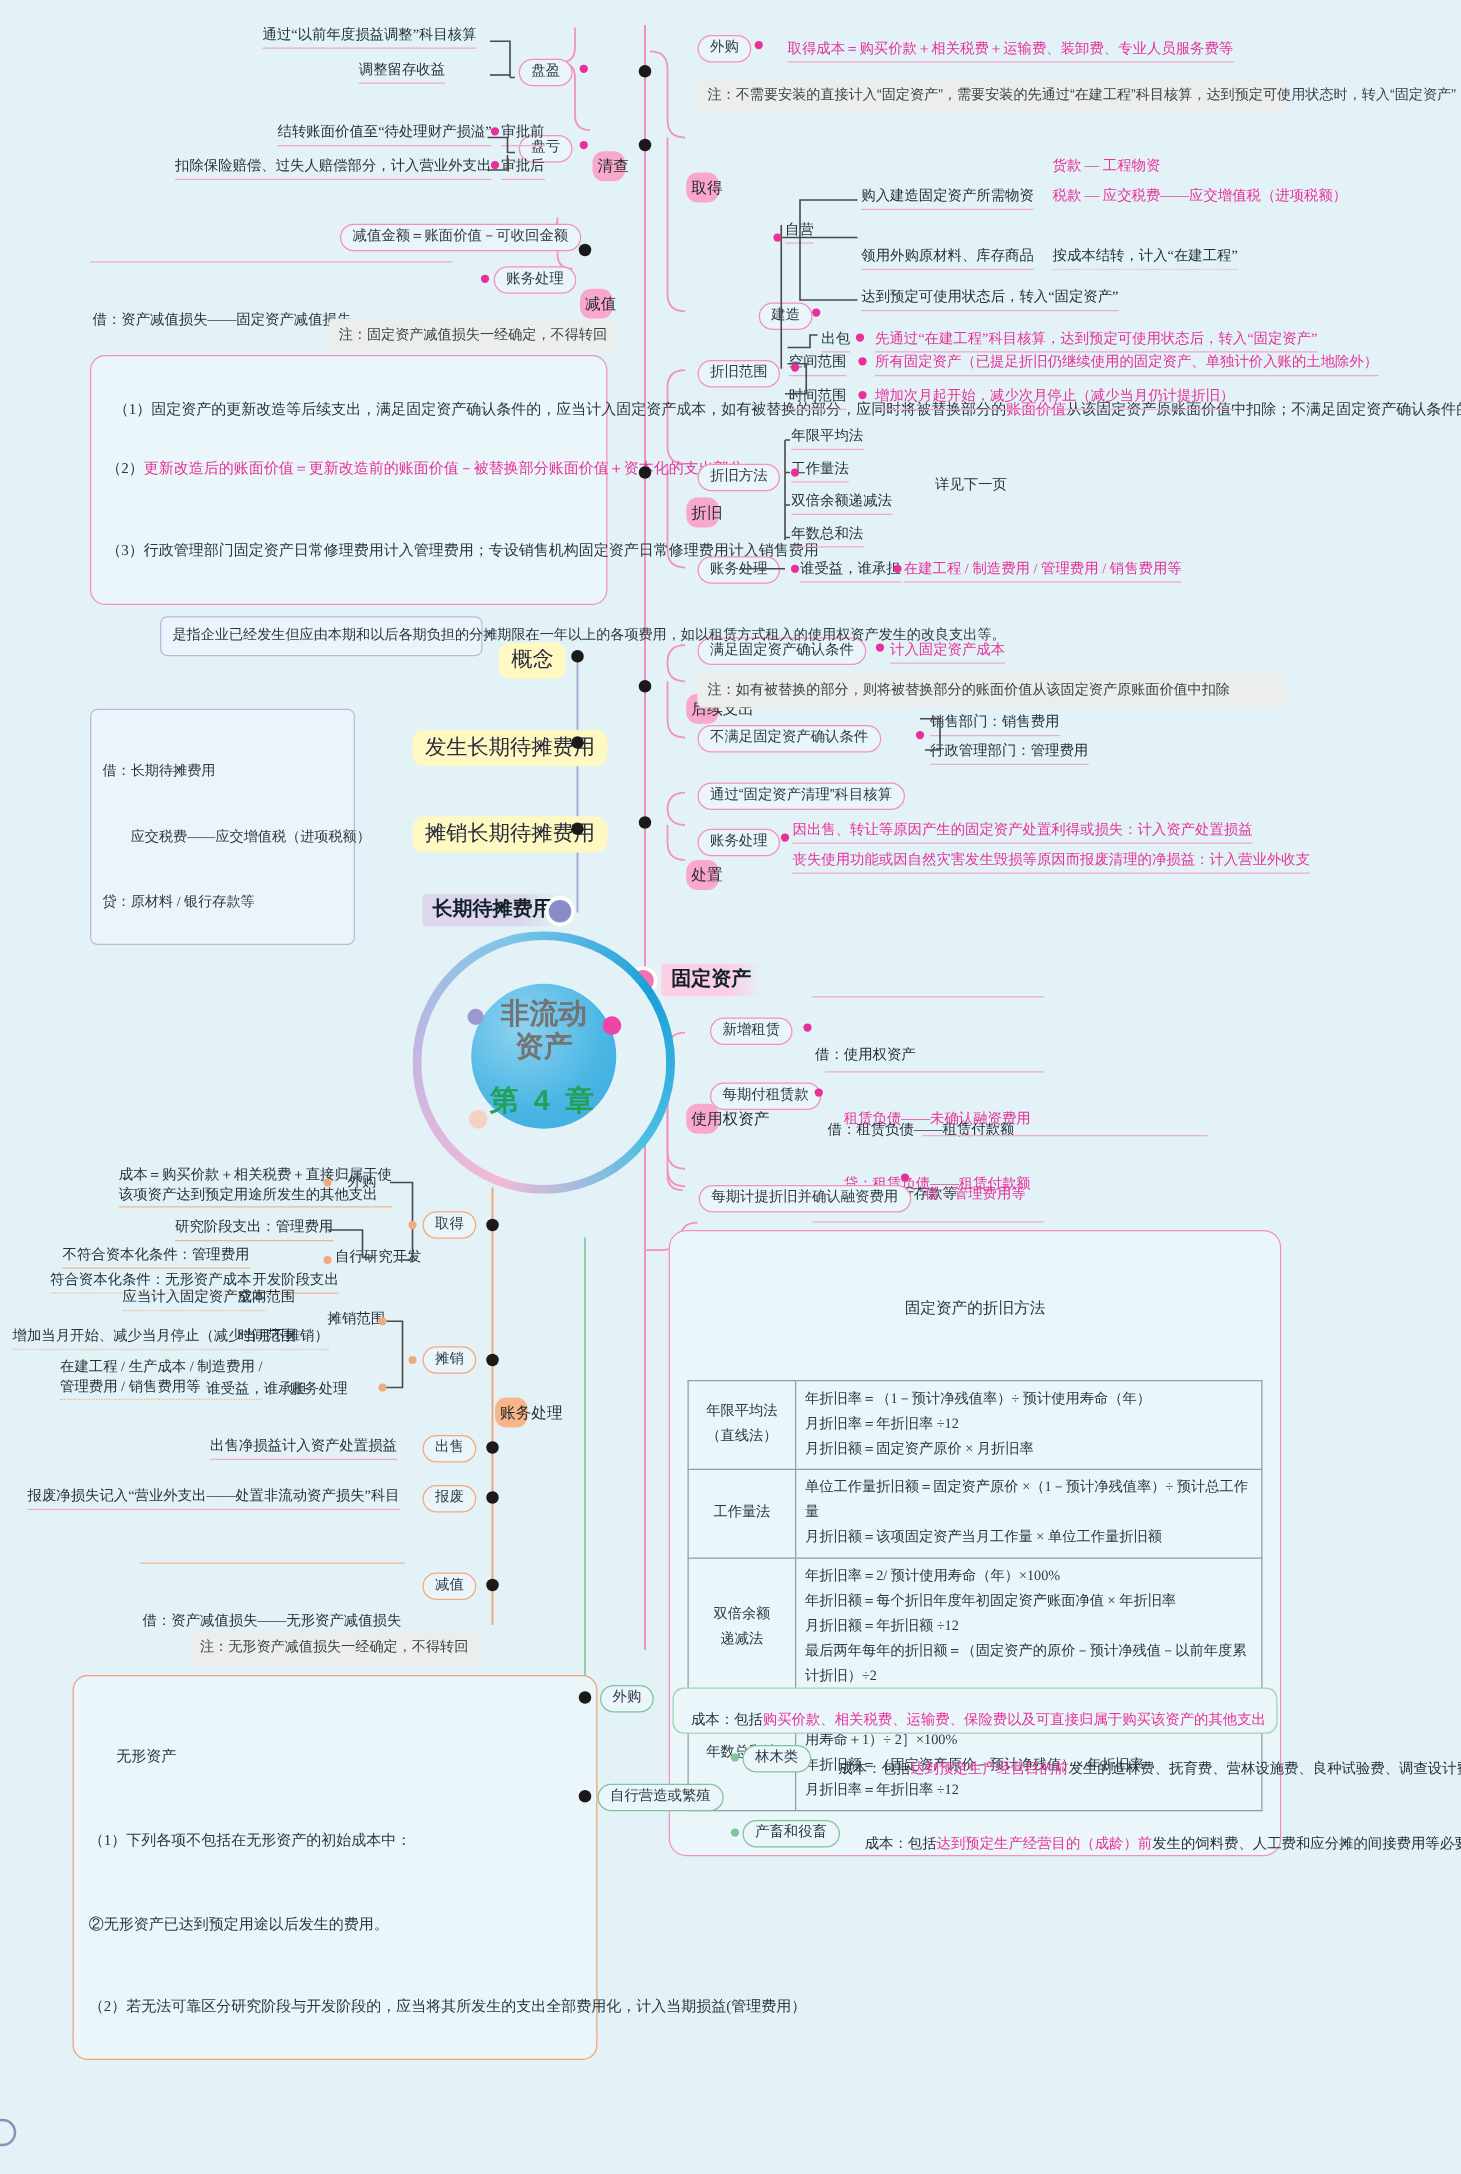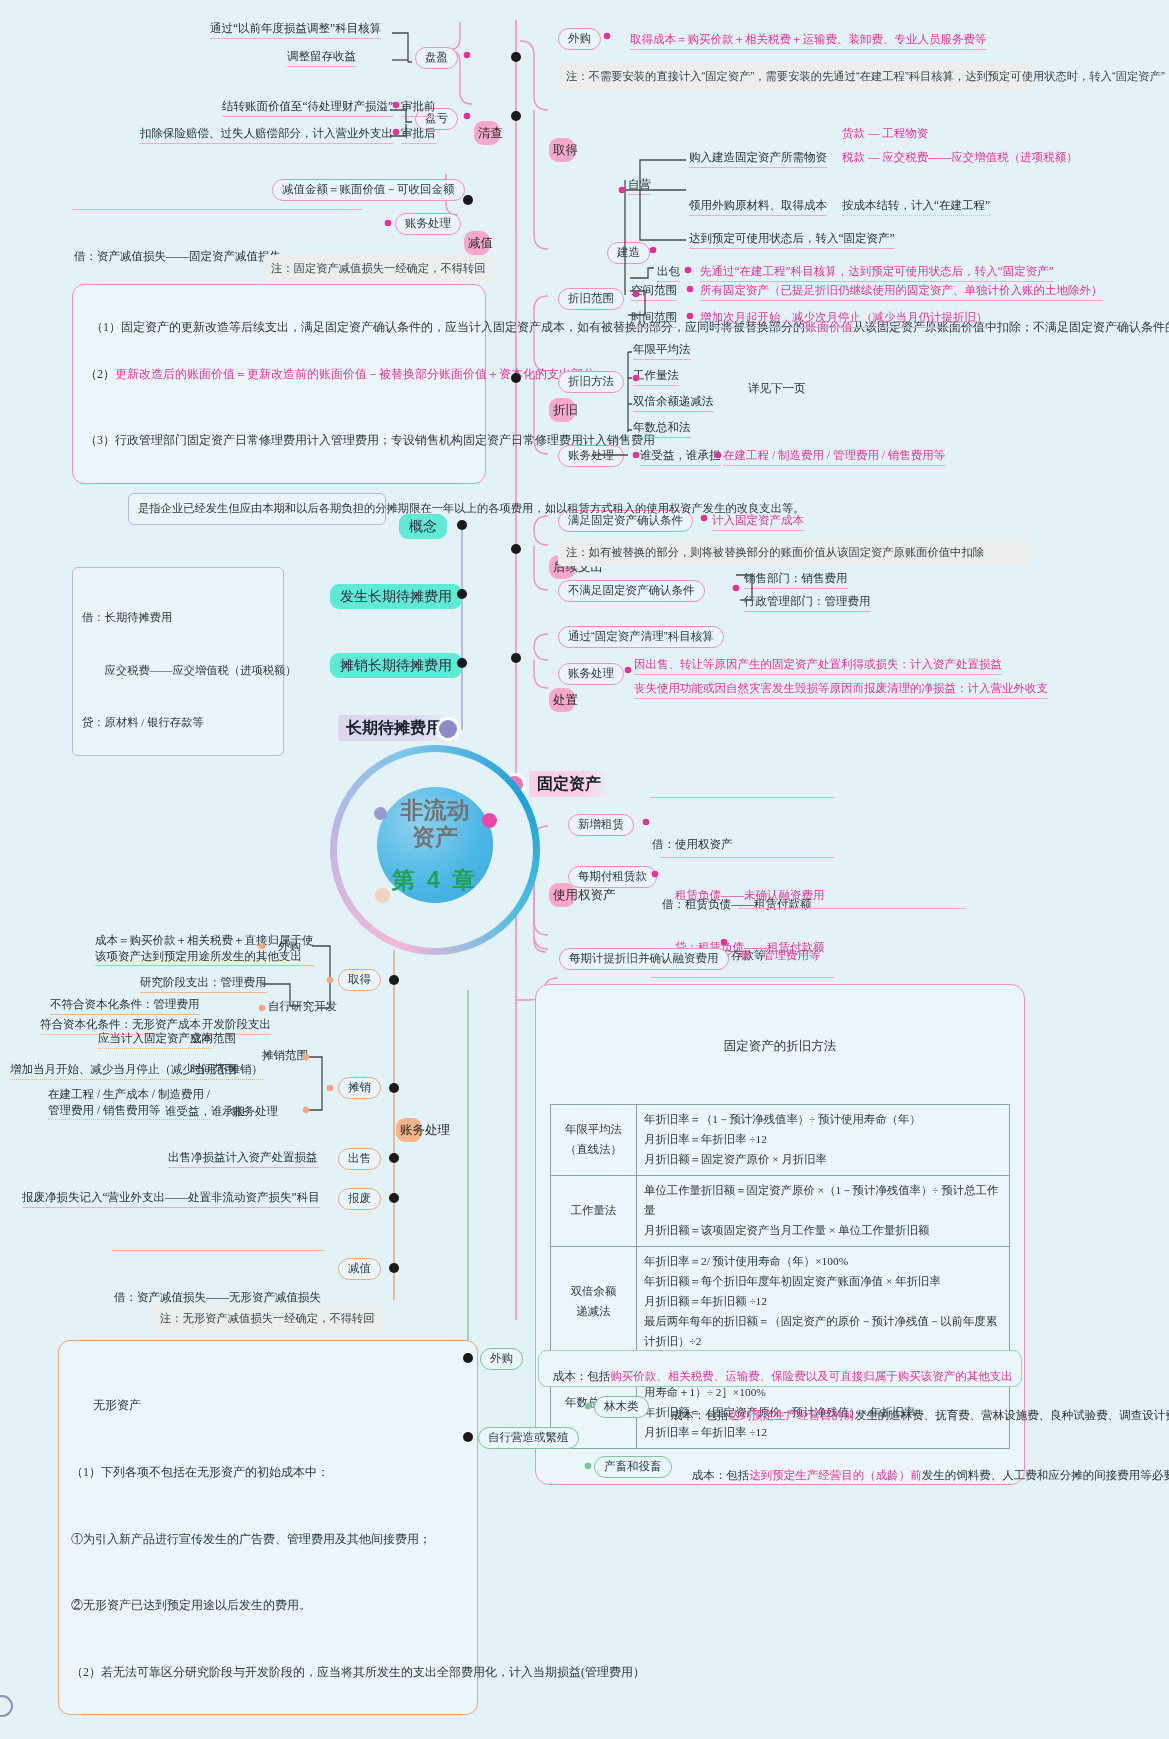--- a/index.html
+++ b/index.html
@@ -69,22 +69,22 @@
   
   .jr {
     border-top:1px solid #f3a8cf; border-bottom:1px solid #f3a8cf;
     padding:3px 2px; font-size:11.5px; line-height:1.5;
   }
   .jr .pk { color:#e8309a; }
   .jr .dk { color:#24323c; }
 
   
   .lav {
-    background:#5eead4; border-radius:9px; color:#2b2b3b;
-    font-size:14px; padding:3px 10px;
+    background:#fef9c3; border-radius:9px; color:#2b2b3b;
+    font-size:17px; padding:3px 10px;
     font-family:"Liberation Sans","DejaVu Sans",sans-serif;
     white-space:nowrap;
   }
   .lavbox {
     border:1px solid #b9b9dd; border-radius:6px; background:#eaf4fa;
     font-size:11.3px; line-height:1.55; padding:6px 9px; color:#2b3740;
   }
 
   
   .btitle {
@@ -202,21 +202,21 @@
 <div class="n t-pink" style="left:630px; top:32px;">取得成本＝购买价款＋相关税费＋运输费、装卸费、专业人员服务费等</div>
 <div class="n note" style="left:558px; top:63px; width:470px;">注：不需要安装的直接计入“固定资产”，需要安装的先通过“在建工程”科目核算，达到预定可使用状态时，转入“固定资产”</div>
 
 <div class="n pill" style="left:607px; top:242px;">建造</div>
 <div class="n t-dark" style="left:628px; top:177px;">自营</div>
 
 <div class="n t-dark" style="left:689px; top:150px;">购入建造固定资产所需物资</div>
 <div class="n t-pink" style="left:842px; top:126px; border-bottom:none;">货款 — 工程物资</div>
 <div class="n t-pink" style="left:842px; top:150px; border-bottom:none;">税款 — 应交税费——应交增值税（进项税额）</div>
 
-<div class="n t-dark" style="left:689px; top:198px;">领用外购原材料、取得成本</div>
+<div class="n t-dark" style="left:689px; top:198px;">领用外购原材料、库存商品</div>
 <div class="n t-dark" style="left:842px; top:198px; border-bottom:1px dotted #f3a8cf;">按成本结转，计入“在建工程”</div>
 
 <div class="n t-dark" style="left:689px; top:231px;">达到预定可使用状态后，转入“固定资产”</div>
 
 <div class="n t-dark" style="left:657px; top:264px;">出包</div>
 <div class="n t-pink" style="left:700px; top:264px;">先通过“在建工程”科目核算，达到预定可使用状态后，转入“固定资产”</div>
 
 <div class="n" style="left:464px; top:188px;">
   <div class="vlabel">减值</div>
 </div>
@@ -400,21 +400,20 @@
 <div class="n pill orange" style="left:338px; top:1258px;">减值</div>
 <div class="n jr" style="left:112px; top:1250px; width:212px; border-color:#f2b68d;">
   <div class="dk">借：资产减值损失——无形资产减值损失</div>
   <div class="dk">贷：无形资产减值准备</div>
 </div>
 <div class="n note" style="left:152px; top:1305px;">注：无形资产减值损失一经确定，不得转回</div>
 
 <div class="n bigbox orange" style="left:58px; top:1340px; width:420px;">
   <div style="text-align:left; padding-left:22px;">无形资产</div>
   <div>（1）下列各项不包括在无形资产的初始成本中：</div>
-  <div>①为引入新产品进行宣传发生的广告费、管理费用及其他间接费用；</div>
   <div>②无形资产已达到预定用途以后发生的费用。</div>
   <div>（2）若无法可靠区分研究阶段与开发阶段的，应当将其所发生的支出全部费用化，计入当期损益(管理费用）</div>
 </div>
 
 <div class="n" style="left:480px; top:1348px; border:1.4px solid #7fc49b; border-radius:11px; background:#eaf6fa; color:#2b3a44; font-size:11.5px; padding:2px 9px; font-family:'Liberation Sans','DejaVu Sans',sans-serif;">外购</div>
 <div class="n" style="left:538px; top:1350px; font-size:11.5px; color:#24323c; border:1px solid #9ed4b4; border-radius:9px; padding:2px 8px; background:#eaf6fa;">
   <span>成本：包括</span><span style="color:#e8309a;">购买价款、相关税费、运输费、保险费以及可直接归属于购买该资产的其他支出</span>
 </div>
 
 <div class="n" style="left:478px; top:1427px; border:1.4px solid #7fc49b; border-radius:11px; background:#eaf6fa; color:#2b3a44; font-size:11.5px; padding:2px 9px; font-family:'Liberation Sans','DejaVu Sans',sans-serif;">自行营造或繁殖</div>

